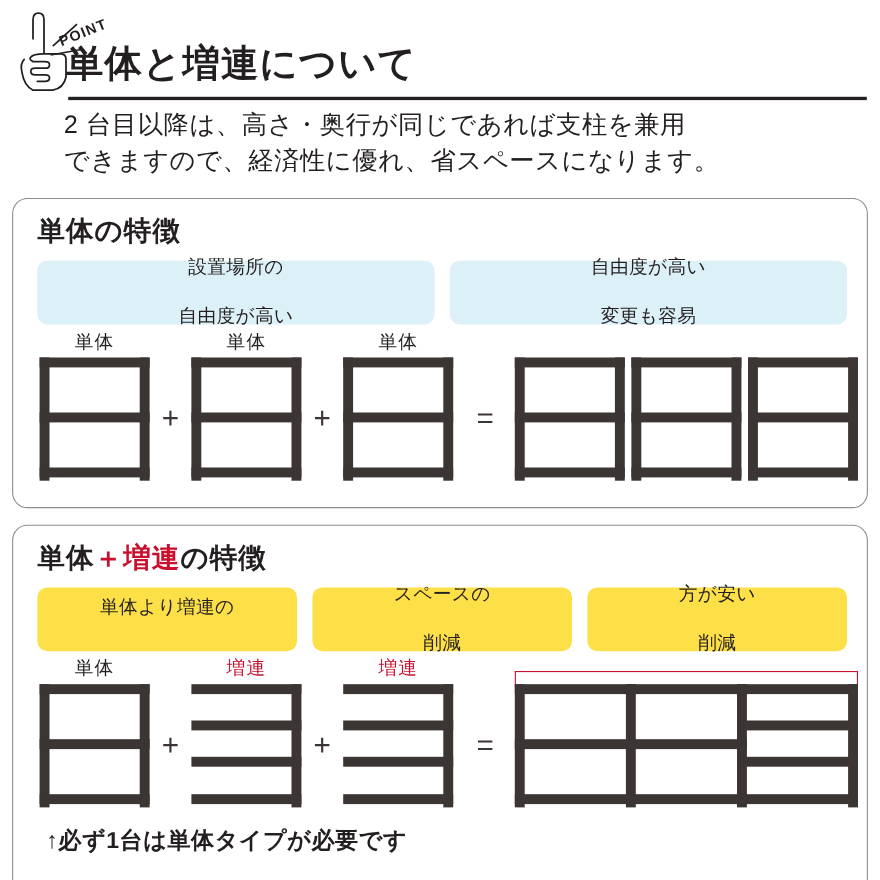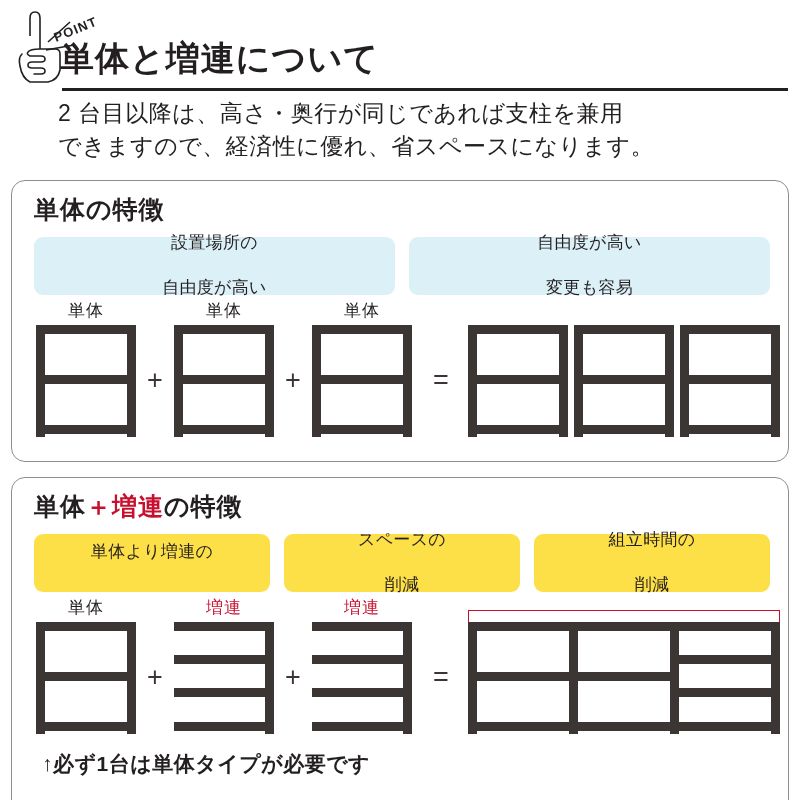--- a/index.html
+++ b/index.html
@@ -218,21 +218,21 @@
         </span>
       </div>
       <div class="chip green">
         <span>
           <span>スペースの</span><br>
           <span>削減</span>
         </span>
       </div>
       <div class="chip green">
         <span>
-          <span>組立時間の</span><br>
+          <span>方が安い</span><br>
           <span>削減</span>
         </span>
       </div>
     </div>
 
     <div class="diagram">
 
       <div class="dlabel" style="left:22px;top:0;width:104px;">単体</div>
       <div class="dlabel red" style="left:160px;top:0;width:104px;">増連</div>
       <div class="dlabel red" style="left:298px;top:0;width:104px;">増連</div>

